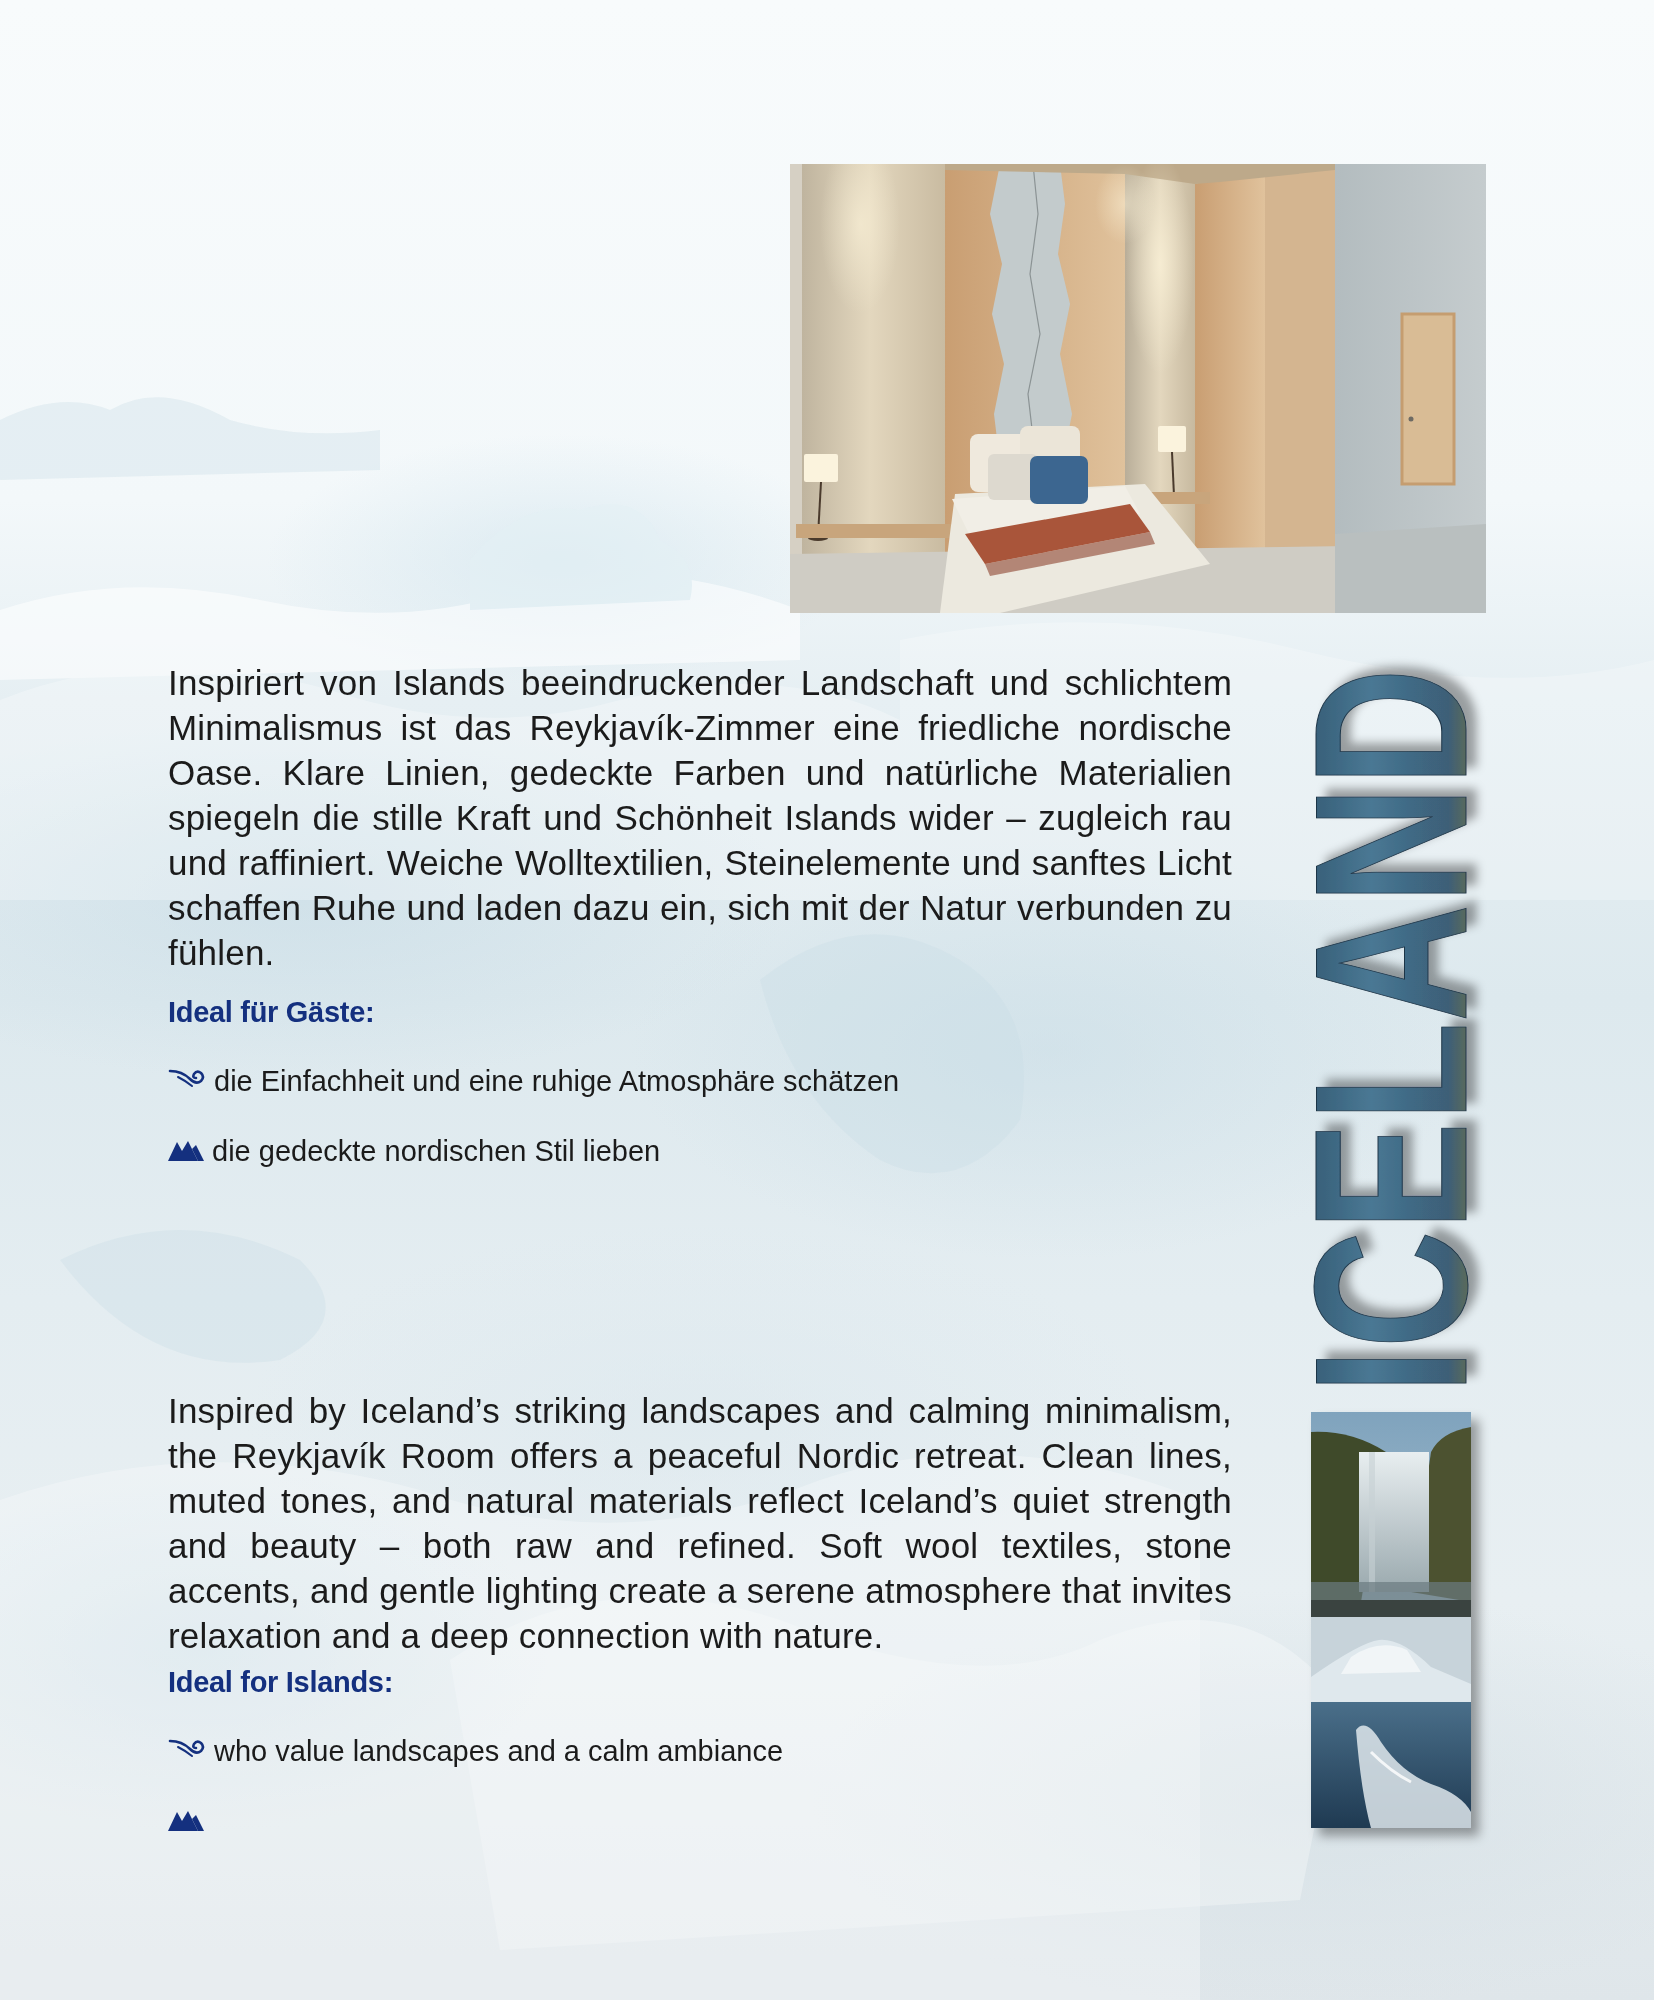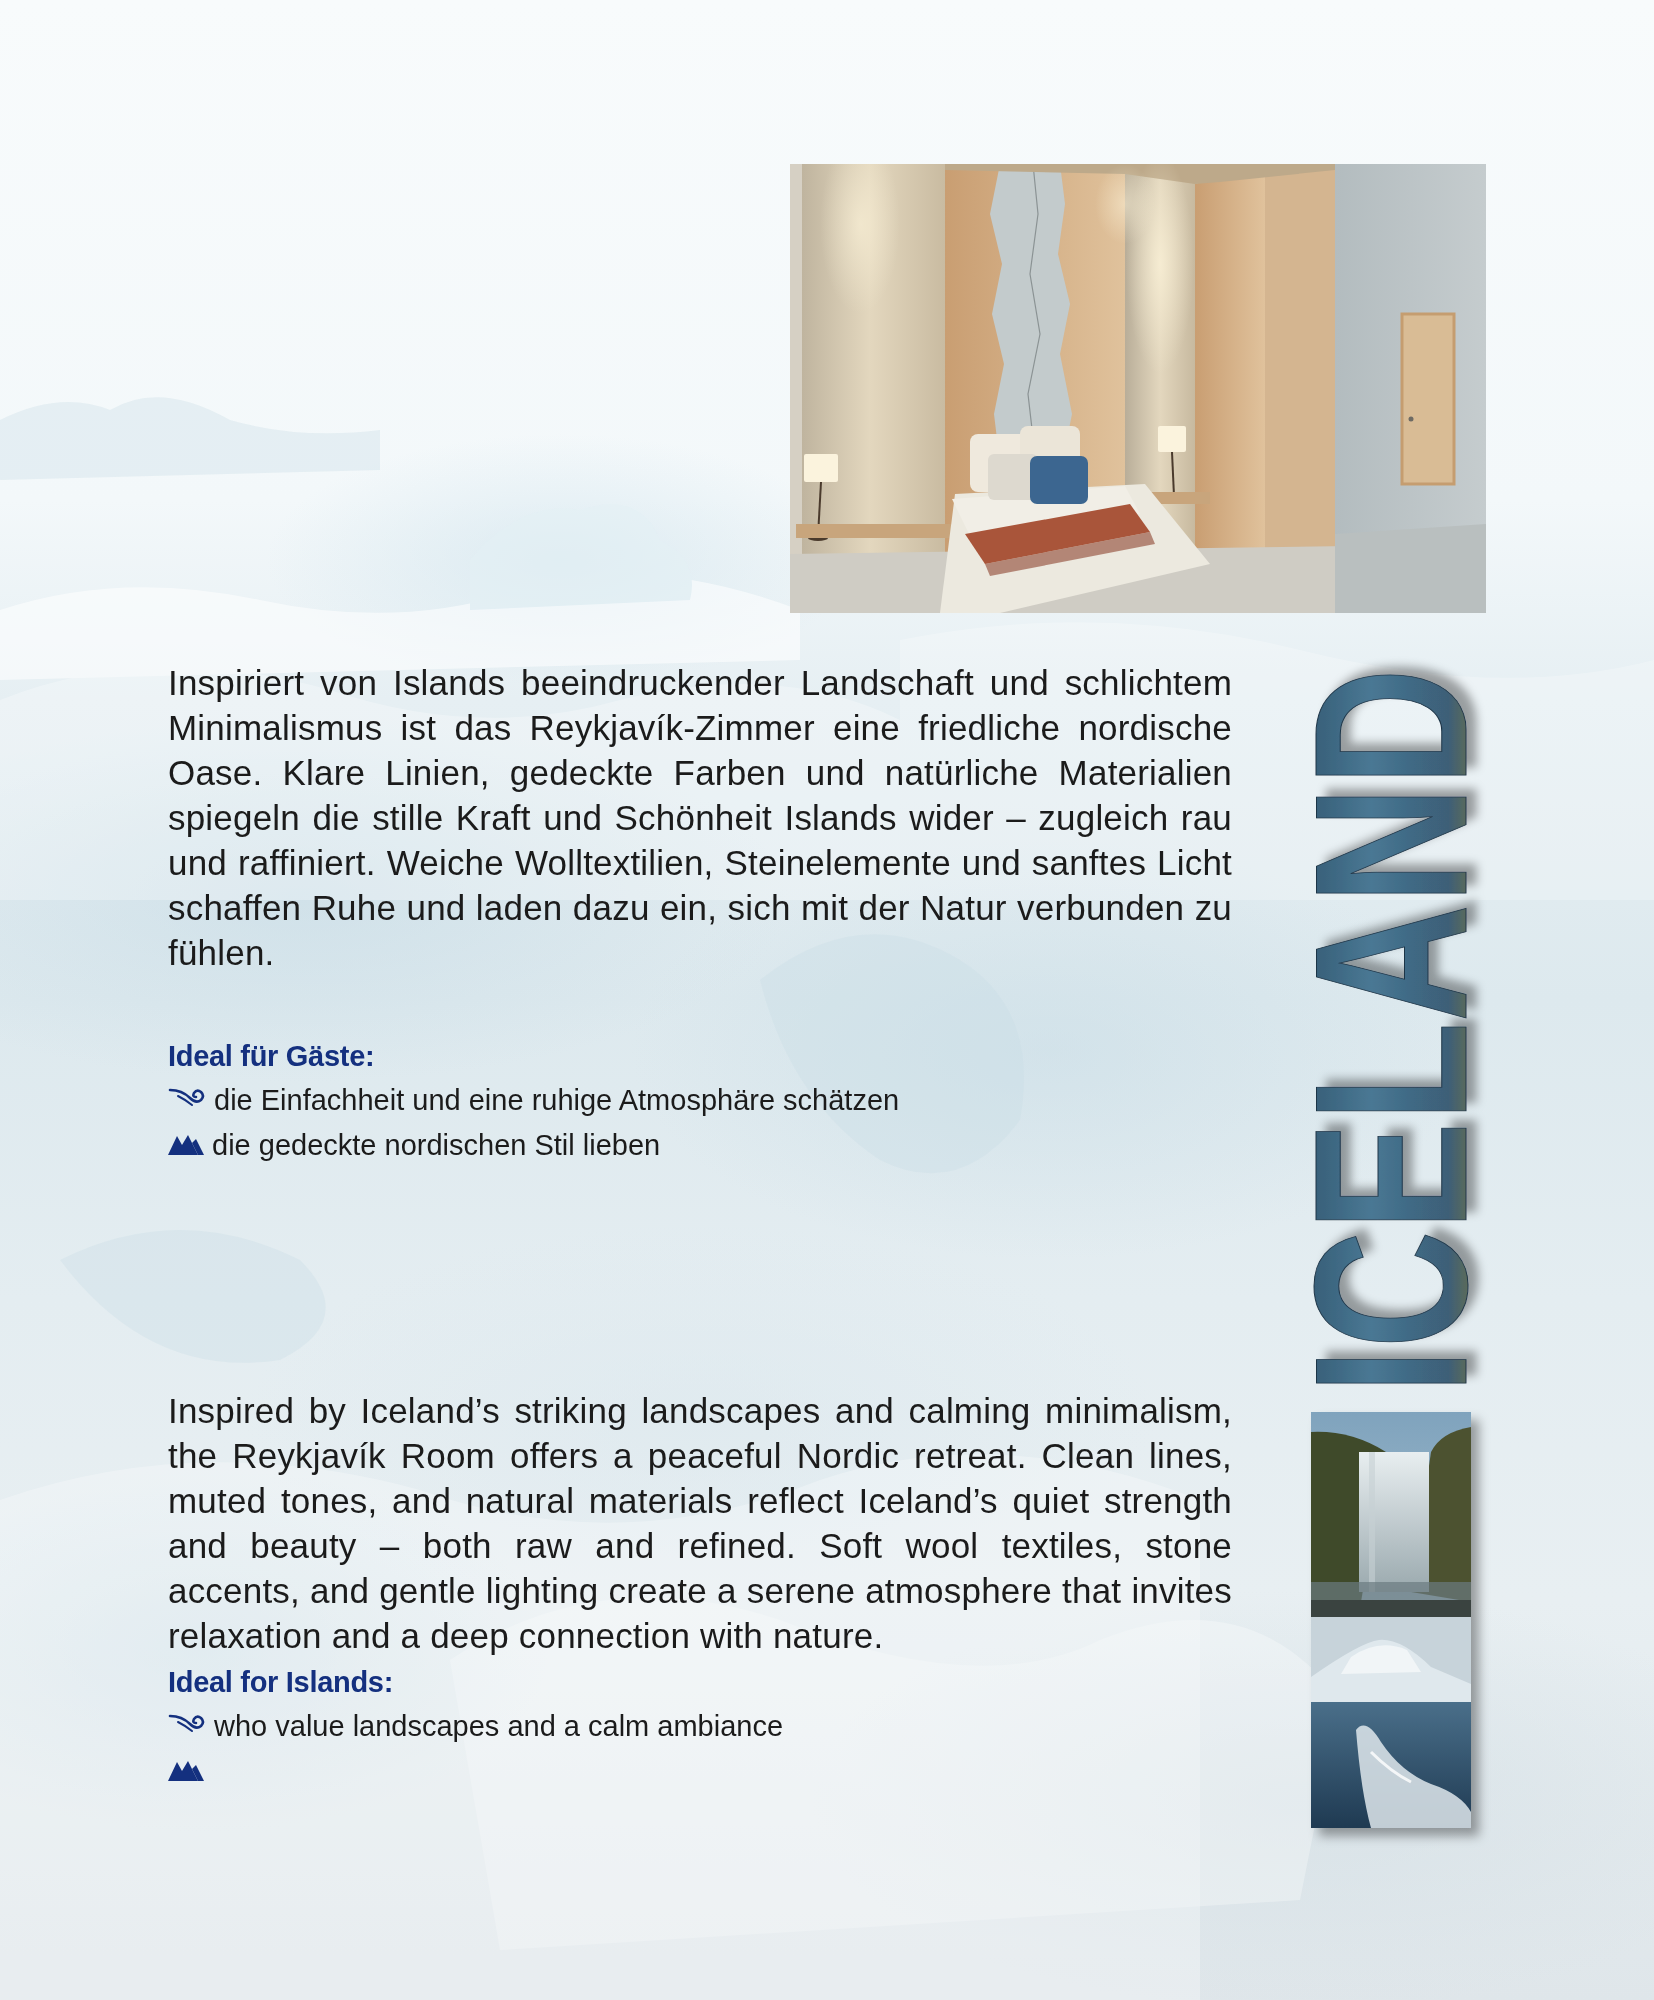--- a/index.html
+++ b/index.html
@@ -33,30 +33,30 @@
       position: absolute; left: 168px; width: 1064px;
       font-size: 35px; line-height: 45px; color: #1b1b1b;
       text-align: justify; text-align-last: left;
       letter-spacing: 0.2px;
     }
     .para-de { top: 660px; }
     .para-en { top: 1388px; }
     .guests {
       position: absolute; left: 168px; width: 1000px;
     }
-    .guests-de { top: 1034px; }
+    .guests-de { top: 990px; }
     .guests-en { top: 1660px; }
     .guests h2 {
       font-size: 29px; line-height: 44px; color: #14307f; font-weight: bold;
       letter-spacing: -0.3px;
     }
     .guests ul { list-style: none; }
     .guests li {
       font-size: 29px; line-height: 45px; color: #1b1b1b;
-      display: flex; align-items: center;
+      display: flex; align-items: center; margin-top: 25px;
     }
     .guests li .ico { display: inline-block; margin-right: 8px; flex: none; }
 
     
     .iceland-wrap {
       position: absolute; left: 1306px; top: 668px; width: 170px; height: 726px;
     }
     .iceland-wrap svg { width: 100%; height: 100%; overflow: visible; }
     .photo-strip {
       position: absolute; left: 1311px; top: 1412px; width: 160px; height: 416px;

